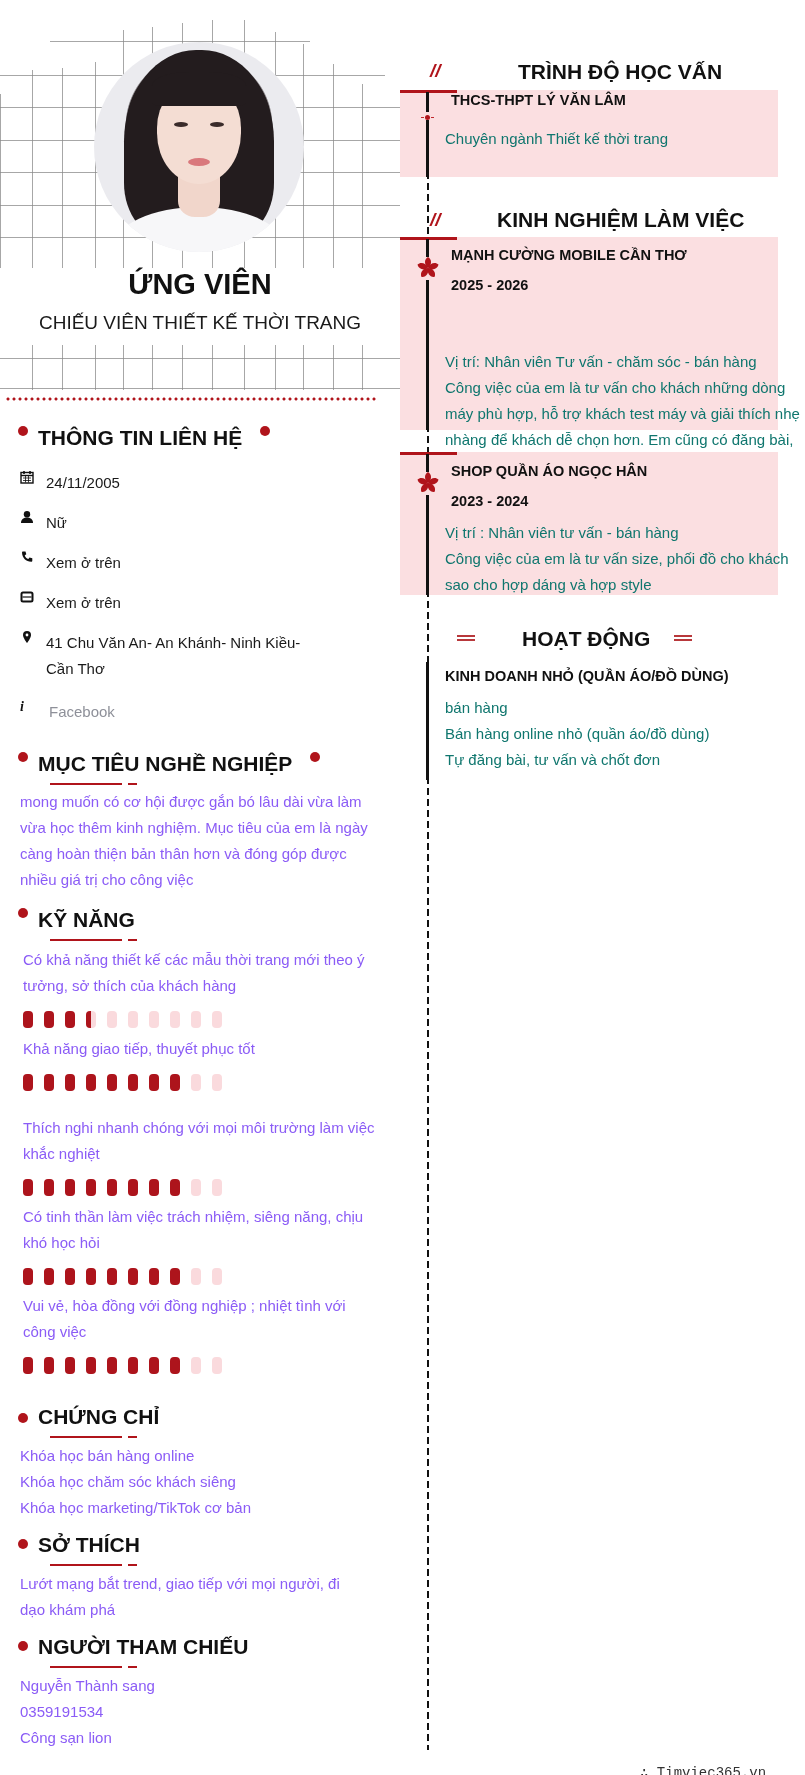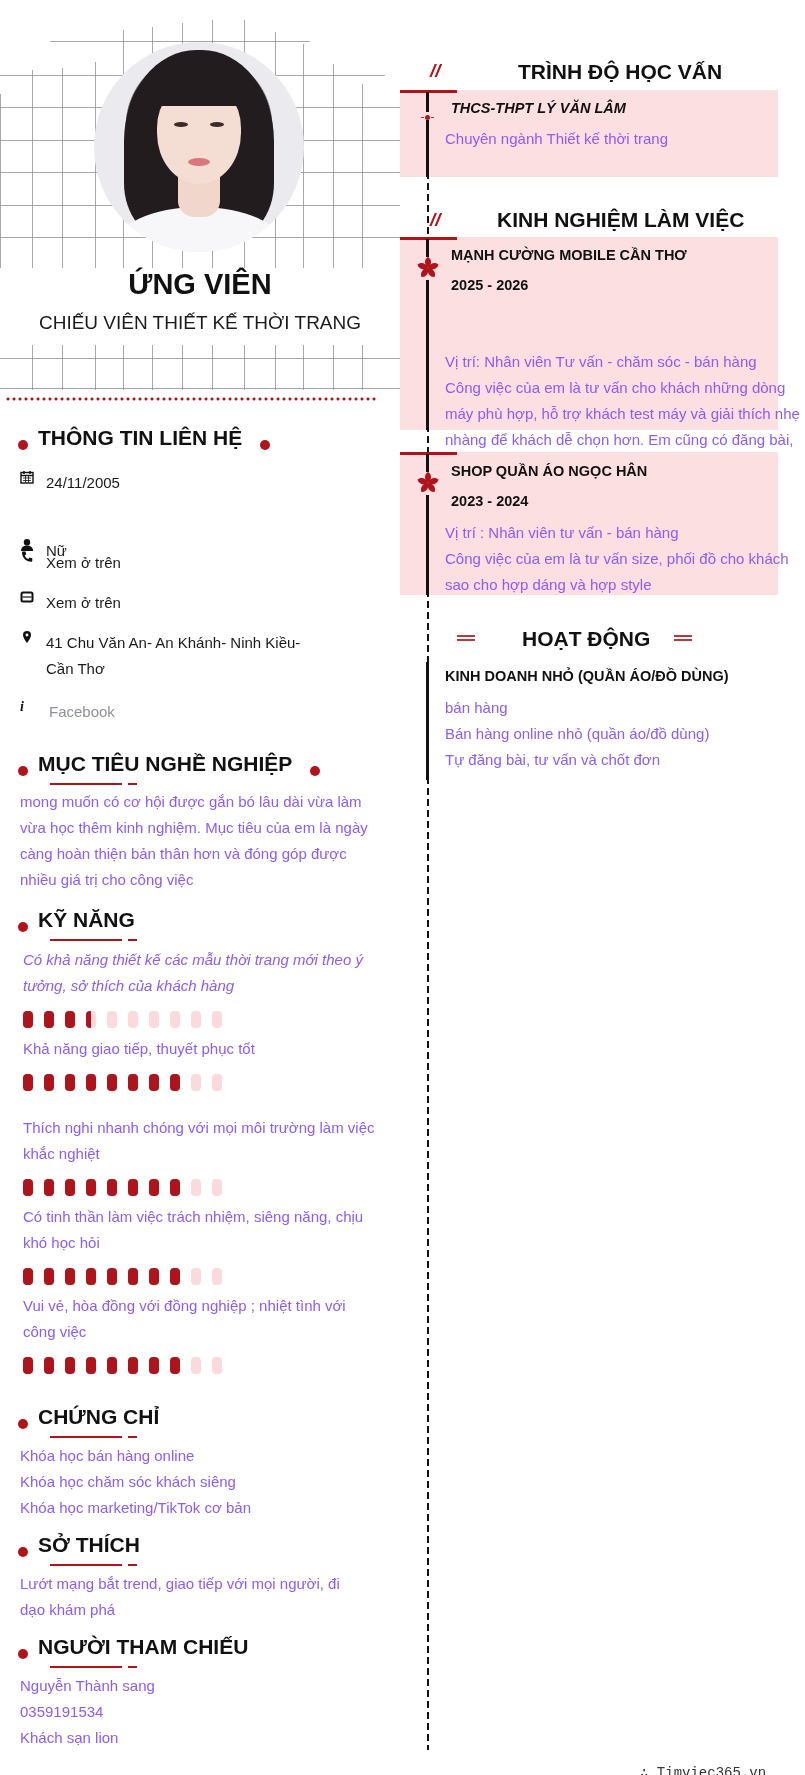--- a/index.html
+++ b/index.html
@@ -20,21 +20,21 @@
   .photo .neck { position: absolute; left: 84px; top: 135px; width: 42px; height: 40px; background: #f1d6cb; border-radius: 0 0 40% 40%; }
 
   .name { position: absolute; left: 0; width: 400px; top: 268px; text-align: center; font-weight: 700; font-size: 29px; color: #111; }
   .job { position: absolute; left: 0; width: 400px; top: 312px; text-align: center; font-size: 19px; color: #1a1a1a; }
 
   .dots { position: absolute; left: 5px; top: 397px; width: 372px; height: 4px;
     background-image: radial-gradient(circle, #b0141b 1.4px, transparent 1.7px); background-size: 6px 4px; }
 
   
   .sec { position: absolute; left: 18px; }
-  .sec-title { display: flex; align-items: flex-end; font-weight: 700; font-size: 21px; color: #111; position: relative; }
+  .sec-title { display: flex; align-items: flex-start; font-weight: 700; font-size: 21px; color: #111; position: relative; }
   .bullet { width: 10px; height: 10px; border-radius: 50%; background: #b0141b; margin-right: 10px; flex: none; }
   .bullet-end { width: 10px; height: 10px; border-radius: 50%; background: #b0141b; margin-left: 18px; }
   .uline1 { position: absolute; left: 32px; top: 31px; width: 72px; height: 2px; background: #b0141b; }
   .uline2 { position: absolute; left: 110px; top: 31px; width: 9px; height: 2px; background: #b0141b; }
 
   .contact-row { position: absolute; left: 20px; display: flex; font-size: 15px; color: #1a1a1a; }
   .contact-row .ic { width: 26px; flex: none; font-size: 13px; color: #111; }
   .contact-row .tx { line-height: 26px; width: 270px; }
   .contact-row .muted { color: #8e9099; margin-left: 3px; }
 
@@ -47,21 +47,21 @@
 
   
   .timeline-solid { position: absolute; width: 3px; background: #111; }
   .timeline-dash { position: absolute; left: 427px; width: 2px;
     background-image: linear-gradient(#111 0 60%, transparent 60% 100%); background-size: 2px 11px; }
 
   .r-title { position: absolute; left: 400px; width: 405px; font-weight: 700; font-size: 21px; color: #111; }
   .slash { position: absolute; left: 430px; font-style: italic; font-weight: 700; color: #b0141b; font-size: 19px; }
   .pink { position: absolute; left: 400px; width: 378px; background: #fbdfe1; }
   .red-top { position: absolute; left: 400px; width: 57px; height: 3px; background: #b0141b; }
-  .r-text { position: absolute; left: 445px; font-size: 15px; color: #8b5cf6; line-height: 26px; }
+  .r-text { position: absolute; left: 445px; font-size: 15px; color: #0f766e; line-height: 26px; }
   .r-bold { font-weight: 700; font-size: 14.5px; color: #111; }
 
   .flower { position: absolute; width: 24px; height: 24px; }
   .eqs { position: absolute; width: 18px; height: 6px; border-top: 2px solid #b8383b; border-bottom: 2px solid #b8383b; }
 
   .watermark { position: absolute; left: 640px; top: 1764px; font-family: "Liberation Mono", monospace; font-size: 14px; color: #333; }
 </style>
 </head>
 <body>
 
@@ -134,21 +134,21 @@
     <svg width="14" height="14" viewBox="0 0 14 14">
         <rect x="1" y="2.5" width="12" height="10.5" fill="none" stroke="#111" stroke-width="1.4"></rect>
         <line x1="1" y1="5.5" x2="13" y2="5.5" stroke="#111" stroke-width="1.4"></line>
         <line x1="4" y1="1" x2="4" y2="4" stroke="#111" stroke-width="1.6"></line>
         <line x1="10" y1="1" x2="10" y2="4" stroke="#111" stroke-width="1.6"></line>
         <path d="M3 8h8M3 10.5h8M5.5 6v6.5M8.5 6v6.5" stroke="#111" stroke-width=".8"></path>
       </svg>
   </span>
   <span class="tx">24/11/2005</span>
 </div>
-<div class="contact-row" style="top:538px;">
+<div class="contact-row" style="top:510px;">
   <span class="ic">
     <svg width="14" height="14" viewBox="0 0 14 14">
         <circle cx="7" cy="4.2" r="3.2" fill="#111"></circle>
         <path d="M1 13c0-4 3-5.5 6-5.5s6 1.5 6 5.5z" fill="#111"></path>
       </svg>
   </span>
   <span class="tx">Nữ</span>
 </div>
 <div class="contact-row" style="top:550px;">
   <span class="ic">
@@ -196,21 +196,21 @@
   <div class="sec-title">
     <span class="bullet"></span>
     <span>KỸ NĂNG</span>
     <span class="uline1"></span>
     <span class="uline2"></span>
   </div>
 </div>
 
 <div style="position:absolute;left:15px;top:947px;width:360px;">
   <div>
-    <div class="para" style="padding-left:8px;font-style:italic;">Có khả năng thiết kế các mẫu thời trang mới theo ý tưởng, sở thích của khách hàng</div>
+    <div class="para" style="padding-left:8px;">Có khả năng thiết kế các mẫu thời trang mới theo ý tưởng, sở thích của khách hàng</div>
     <div class="bars" style="margin-top:12px;margin-bottom:8px;">
       <span class="bar on"></span>
         <span class="bar on"></span>
         <span class="bar on"></span>
         <span class="bar half"></span>
         <span class="bar"></span>
         <span class="bar"></span>
         <span class="bar"></span>
         <span class="bar"></span>
         <span class="bar"></span>
@@ -307,35 +307,35 @@
   <div class="sec-title">
     <span class="bullet" style="margin-top:6px;"></span>
     <span>NGƯỜI THAM CHIẾU</span>
     <span class="uline1"></span>
     <span class="uline2"></span>
   </div>
 </div>
 <div class="para" style="position:absolute;left:20px;top:1673px;">
   <div>Nguyễn Thành sang</div>
   <div>0359191534</div>
-  <div>Khách sạn lion</div>
+  <div>Công sạn lion</div>
 </div>
 
 <div class="timeline-dash" style="top:95px;height:1655px;"></div>
 
 <div class="slash" style="top:60px;">//</div>
 <div class="r-title" style="top:60px;padding-left:118px;">TRÌNH ĐỘ HỌC VẤN</div>
 
 <div class="pink" style="top:90px;height:87px;"></div>
 <div class="red-top" style="top:90px;"></div>
 <div class="timeline-solid" style="left:426px;top:92px;height:20px;"></div>
 <div style="position:absolute;left:421px;top:117px;width:13px;height:1px;border-top:1px dashed #c0282e;"></div>
 <div style="position:absolute;left:425px;top:115px;width:5px;height:5px;border-radius:50%;background:#b0141b;"></div>
 <div class="timeline-solid" style="left:426px;top:120px;height:57px;"></div>
-<div class="r-text r-bold" style="left:451px;top:95px;font-style:italic;">THCS-THPT LÝ VĂN LÂM</div>
+<div class="r-text r-bold" style="left:451px;top:87px;">THCS-THPT LÝ VĂN LÂM</div>
 <div class="r-text" style="top:126px;">
   <div>Chuyên ngành Thiết kế thời trang</div>
 </div>
 
 <div class="slash" style="top:209px;">//</div>
 <div class="r-title" style="top:208px;padding-left:97px;">KINH NGHIỆM LÀM VIỆC</div>
 
 <div class="pink" style="top:237px;height:193px;"></div>
 <div class="red-top" style="top:237px;"></div>
 <div class="timeline-solid" style="left:426px;top:239px;height:18px;"></div>

